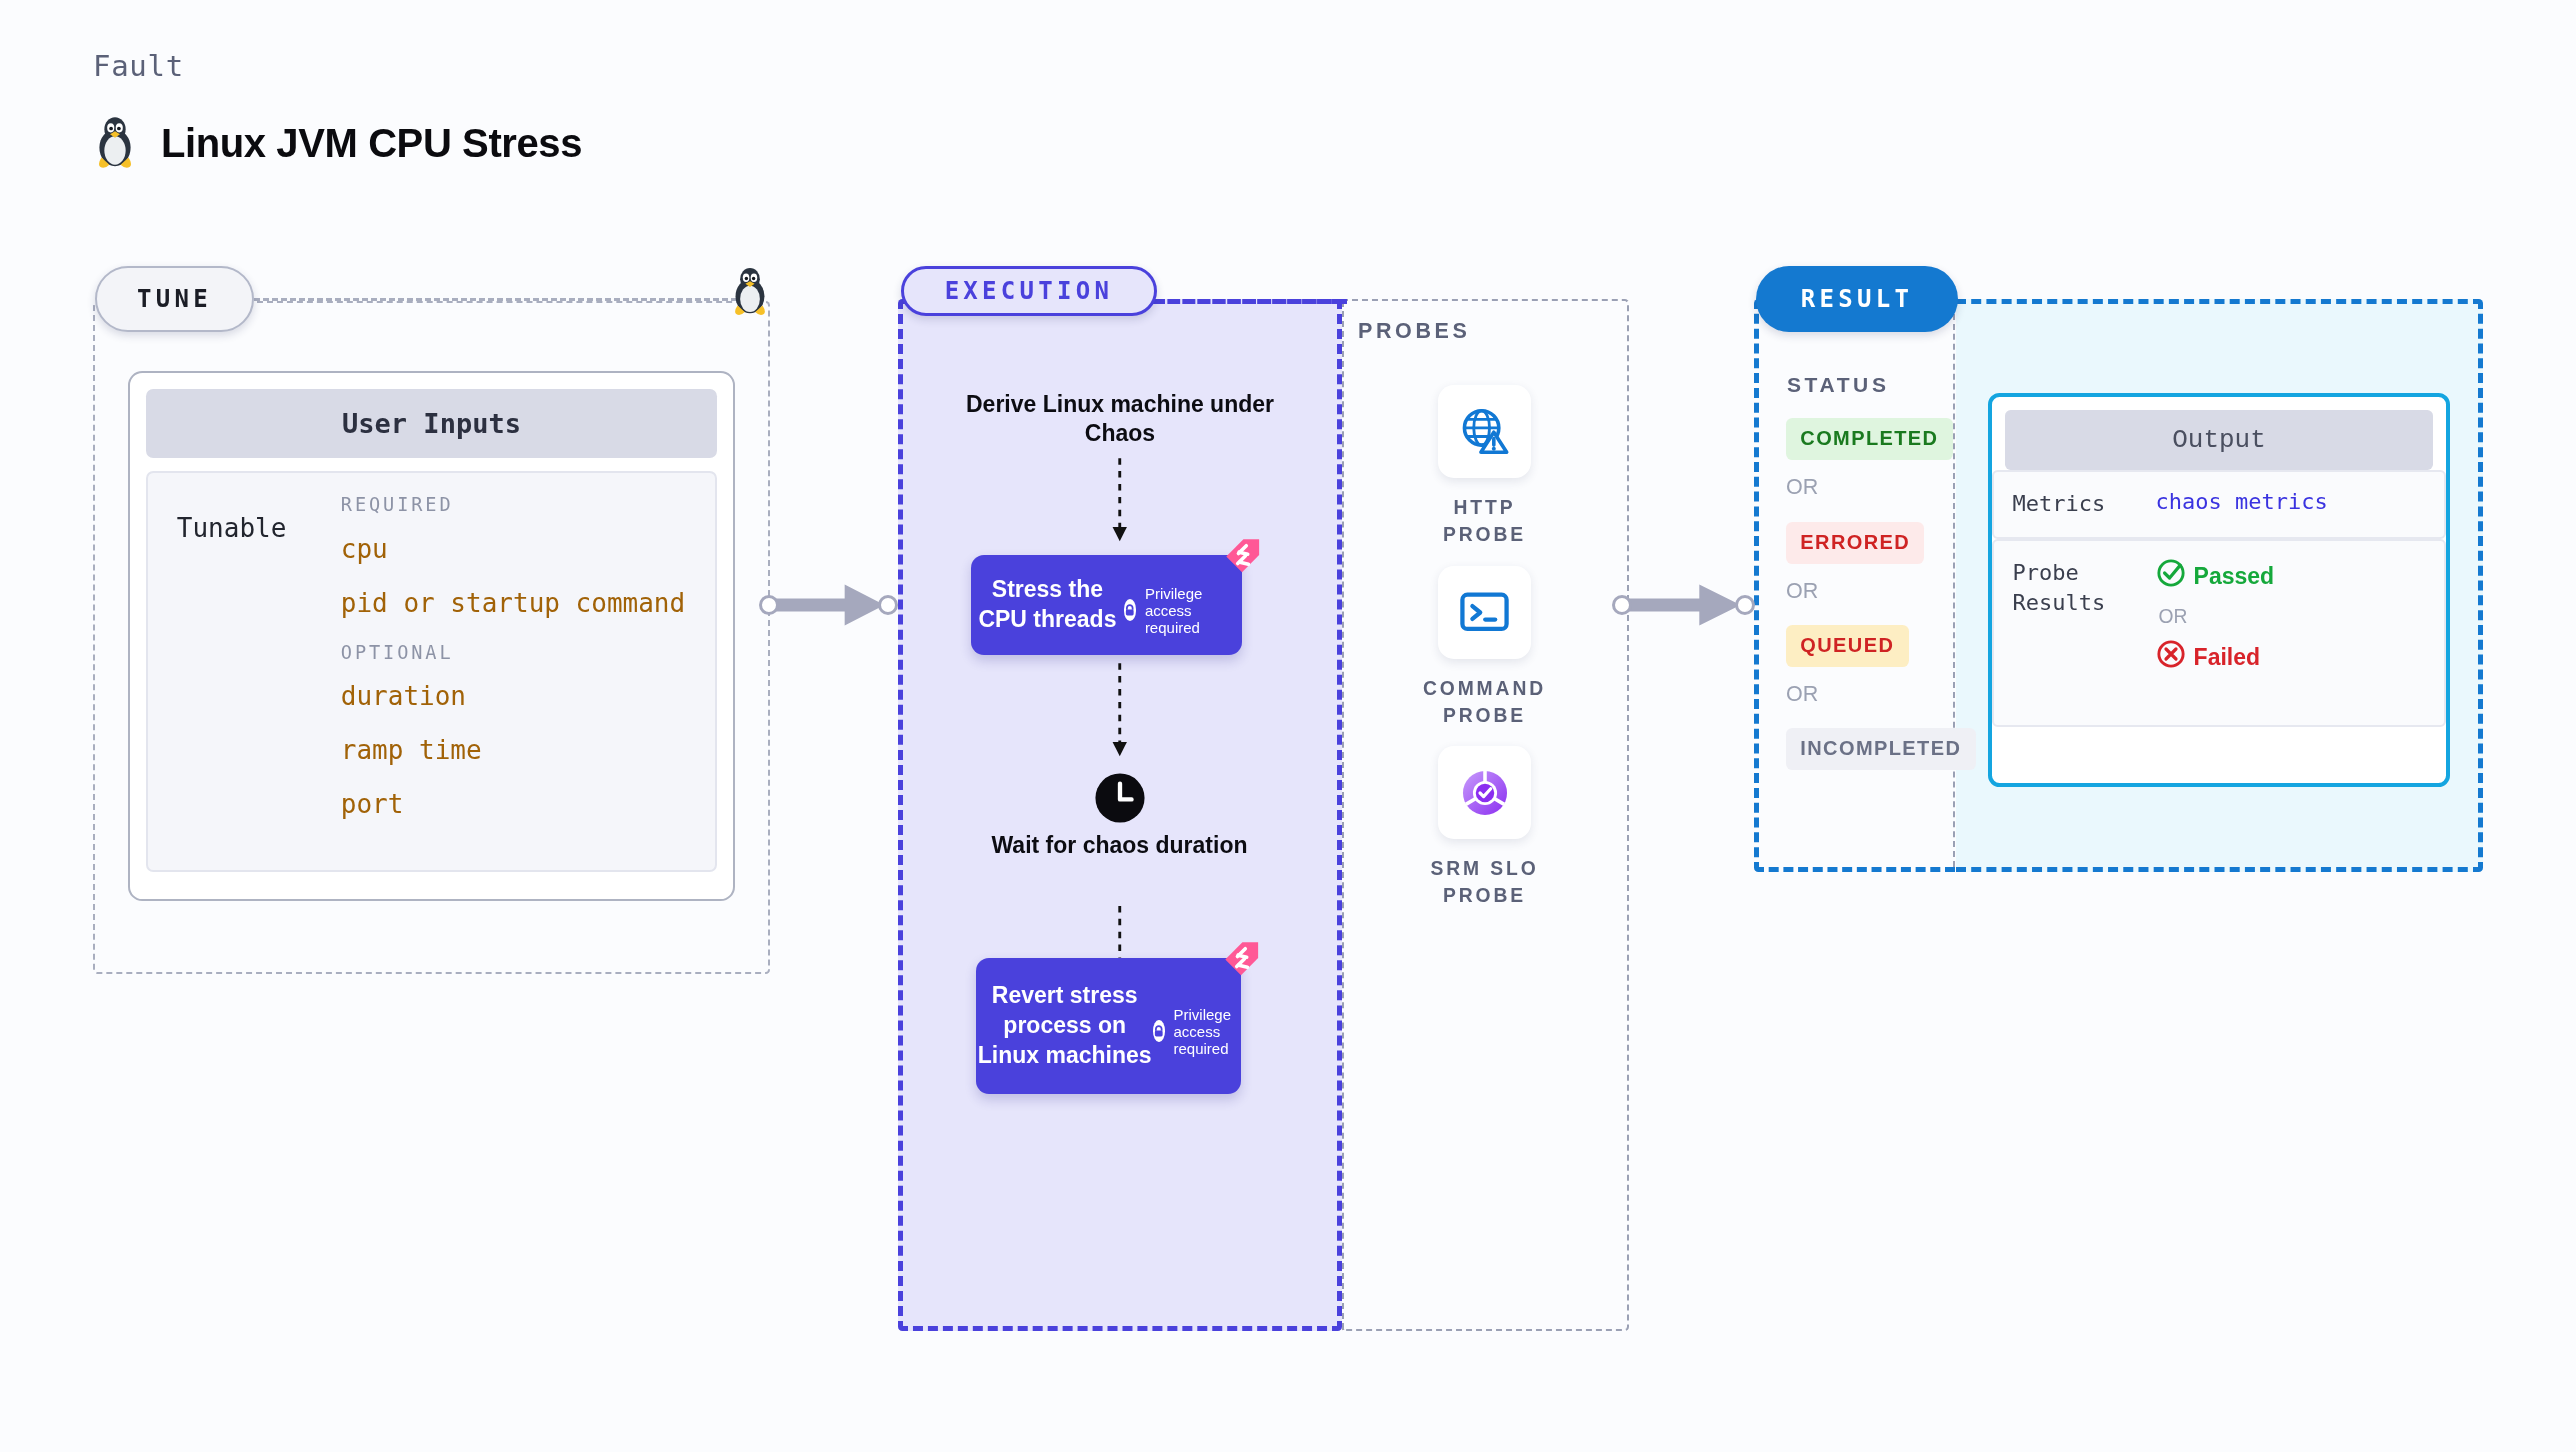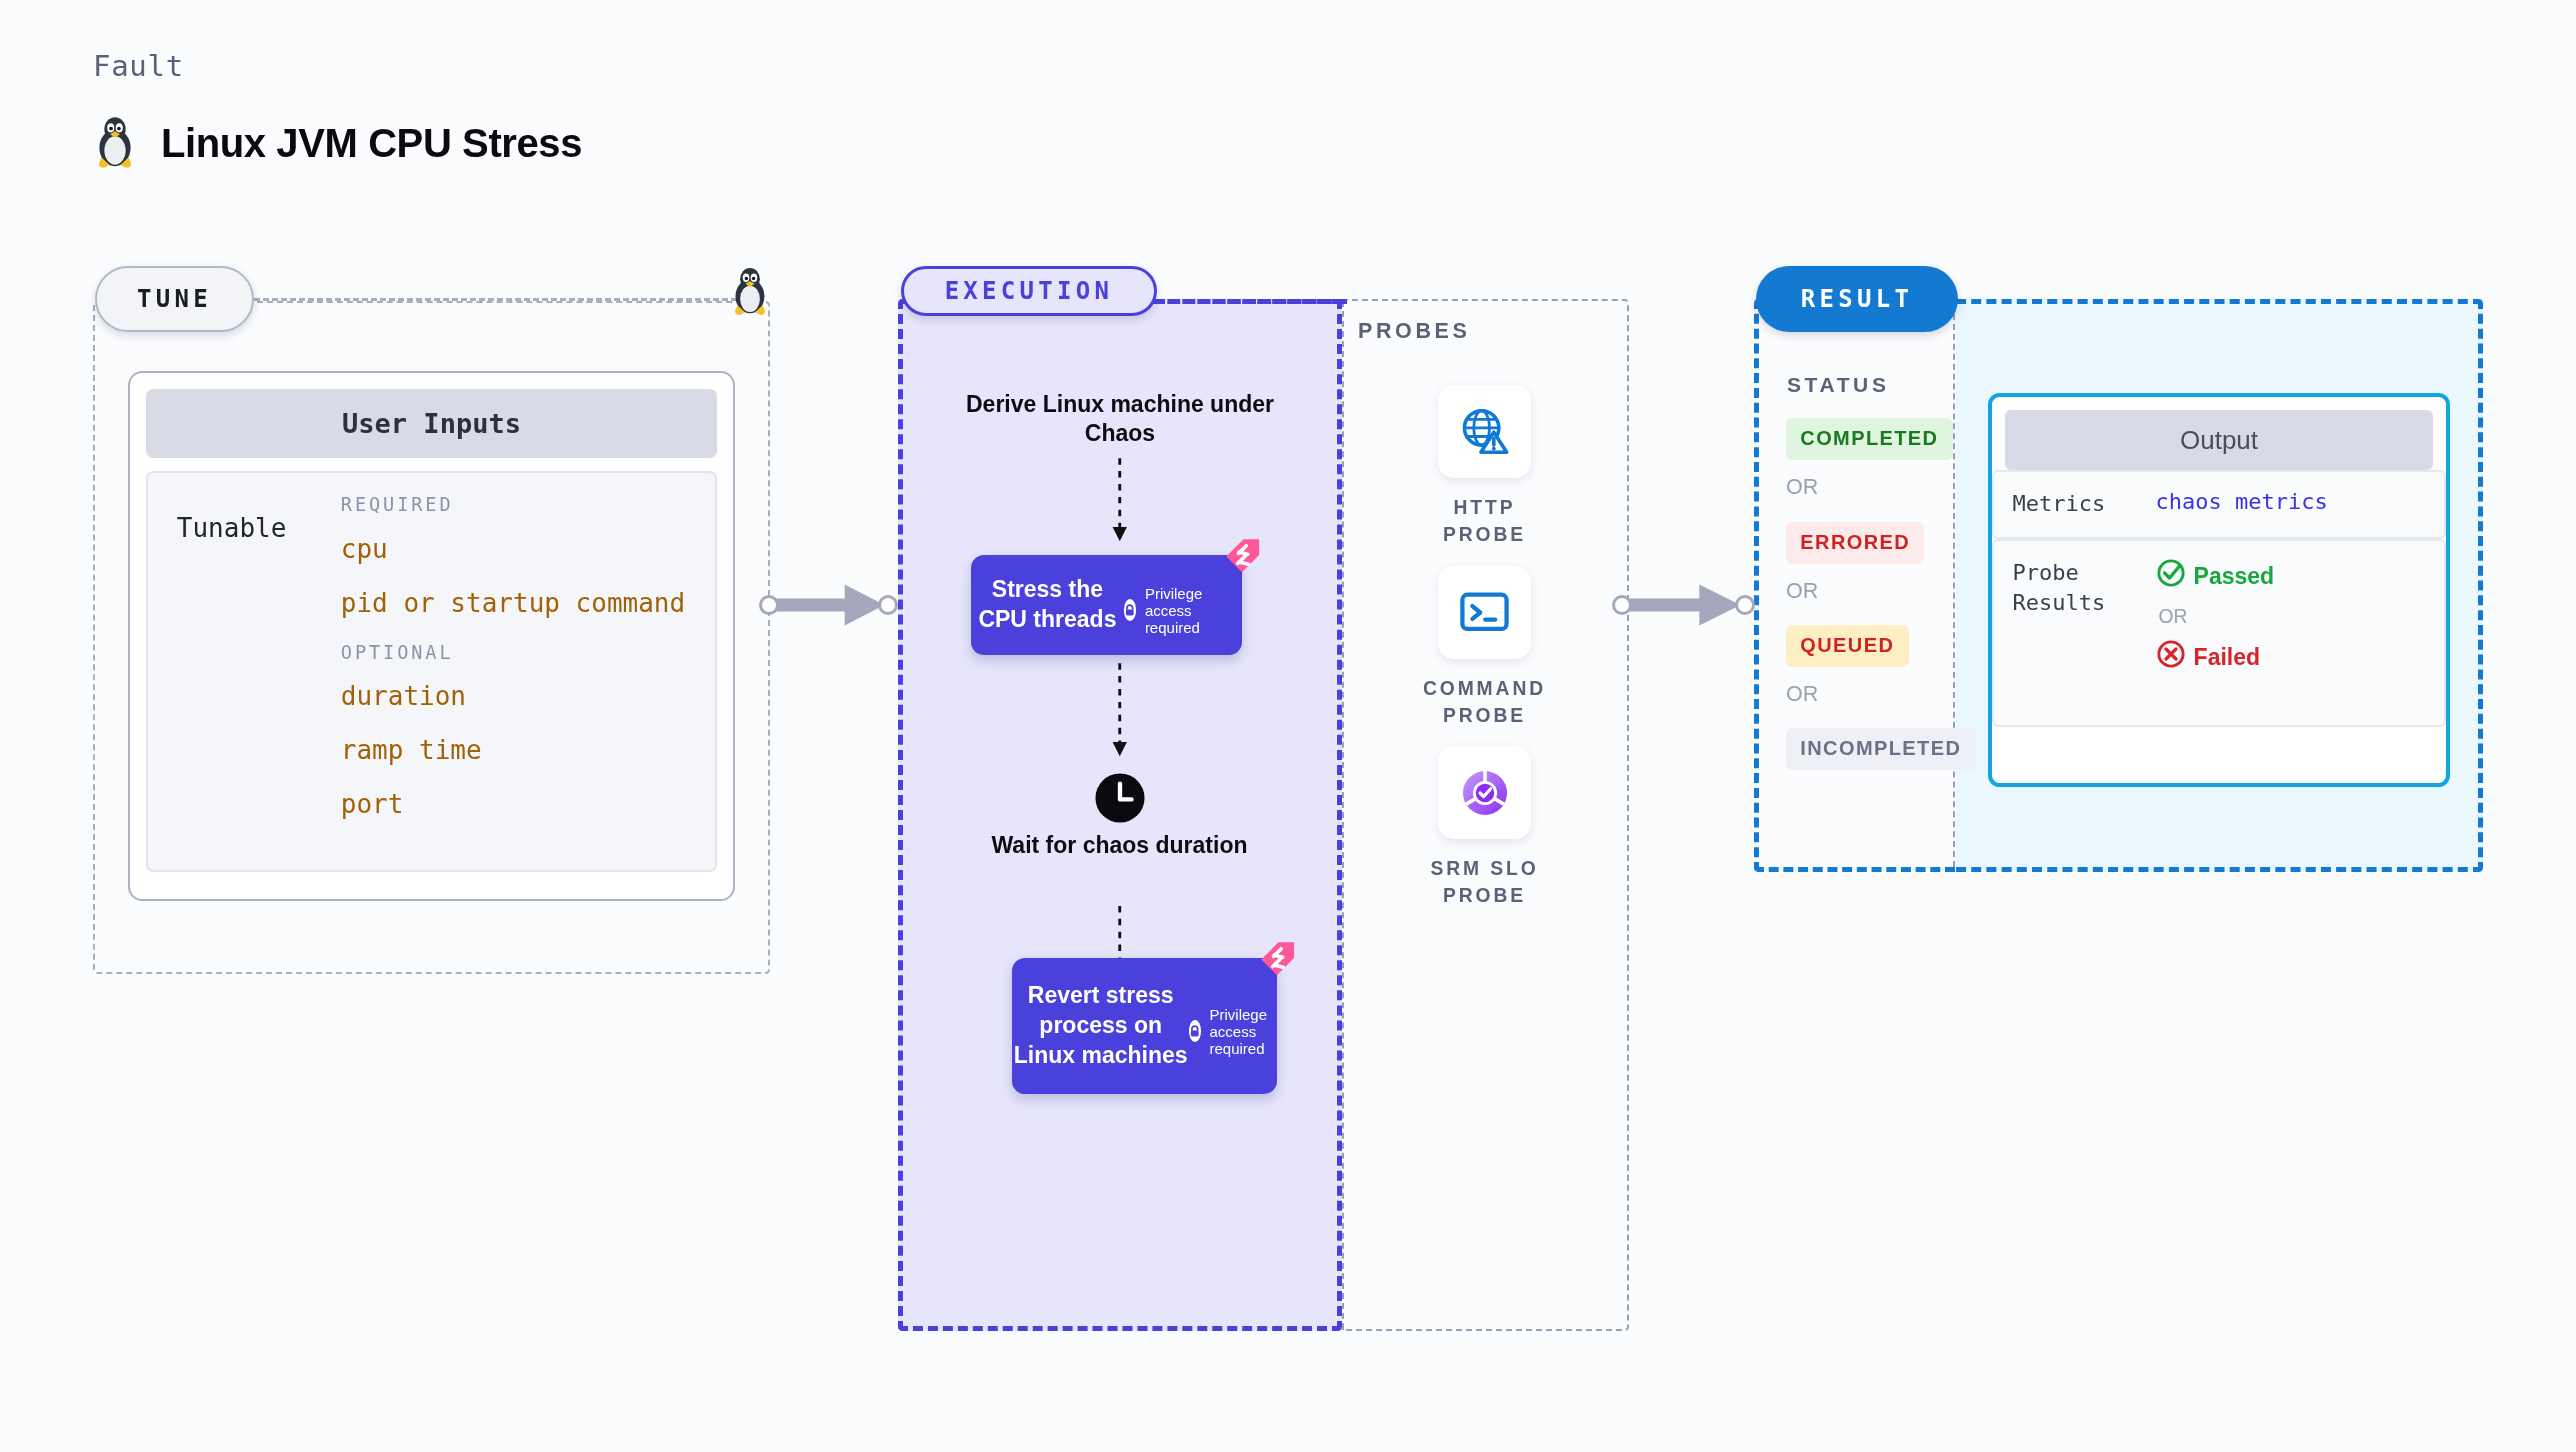--- a/index.html
+++ b/index.html
@@ -171,21 +171,21 @@
     font-family: "Liberation Sans", sans-serif;
   }
 
   .output-card {
     position: absolute; left: 1988px; top: 393px; width: 462px; height: 394px;
     background: #fff; border: 4.3px solid #14a5e0; border-radius: 11.5px;
   }
   .output-head {
     margin: 13px 13px 0 13px; height: 60px; border-radius: 5.7px; background: #d8dae6;
     display: flex; align-items: center; justify-content: center;
-    font-family: Liberation Sans, sans-serif; font-size: 26px; color: #4a4f60;
+    font-family: Liberation Mono, monospace; font-size: 26px; color: #4a4f60;
   }
   .output-row {
     margin: 0; background: #fafbfd; border: 2.1px solid #e6e8f0; border-radius: 5.7px;
     display: flex; padding: 17px 0 17px 18.6px; align-items: flex-start;
   }
   .out-key {
     width: 143px; font-family: "DejaVu Sans Mono", monospace; font-size: 22px;
     color: #3a3f4e; line-height: 1.35;
   }
   .out-val-metrics { font-family: "DejaVu Sans Mono", monospace; font-size: 22px; color: #3a33e0; }
@@ -310,21 +310,21 @@
 
   <div class="flow-text" style="left:976px; top:831px; width:287px;">Wait for chaos duration</div>
 
   <div class="v-arrow" style="left:1109px; top:906px;">
     <svg width="21.5" height="80" viewBox="0 0 30 112">
       <path d="M15 0 V90" stroke="#111" stroke-width="4" stroke-dasharray="9 9" fill="none"></path>
       <path d="M15 110 l-10 -20 h20 Z" fill="#111"></path>
     </svg>
   </div>
 
-  <div class="step-box" style="left:976px; top:958px; width:265px; height:136px;margin-left:36px;">
+  <div class="step-box" style="left:976px; top:958px; width:265px; height:136px;">
     <div class="step-title">Revert stress process on Linux machines</div>
     <div class="priv">
       <span class="lock-badge">
         <svg width="11.5" height="13" viewBox="0 0 16 18">
           <path d="M4 8 V5.5 a4 4 0 0 1 8 0 V8" stroke="#4a41dc" stroke-width="2.4" fill="none"></path>
           <rect x="2.6" y="7.6" width="10.8" height="8.2" rx="2" fill="#4a41dc"></rect>
         </svg>
       </span>
       <span>Privilege access required</span>
     </div>

